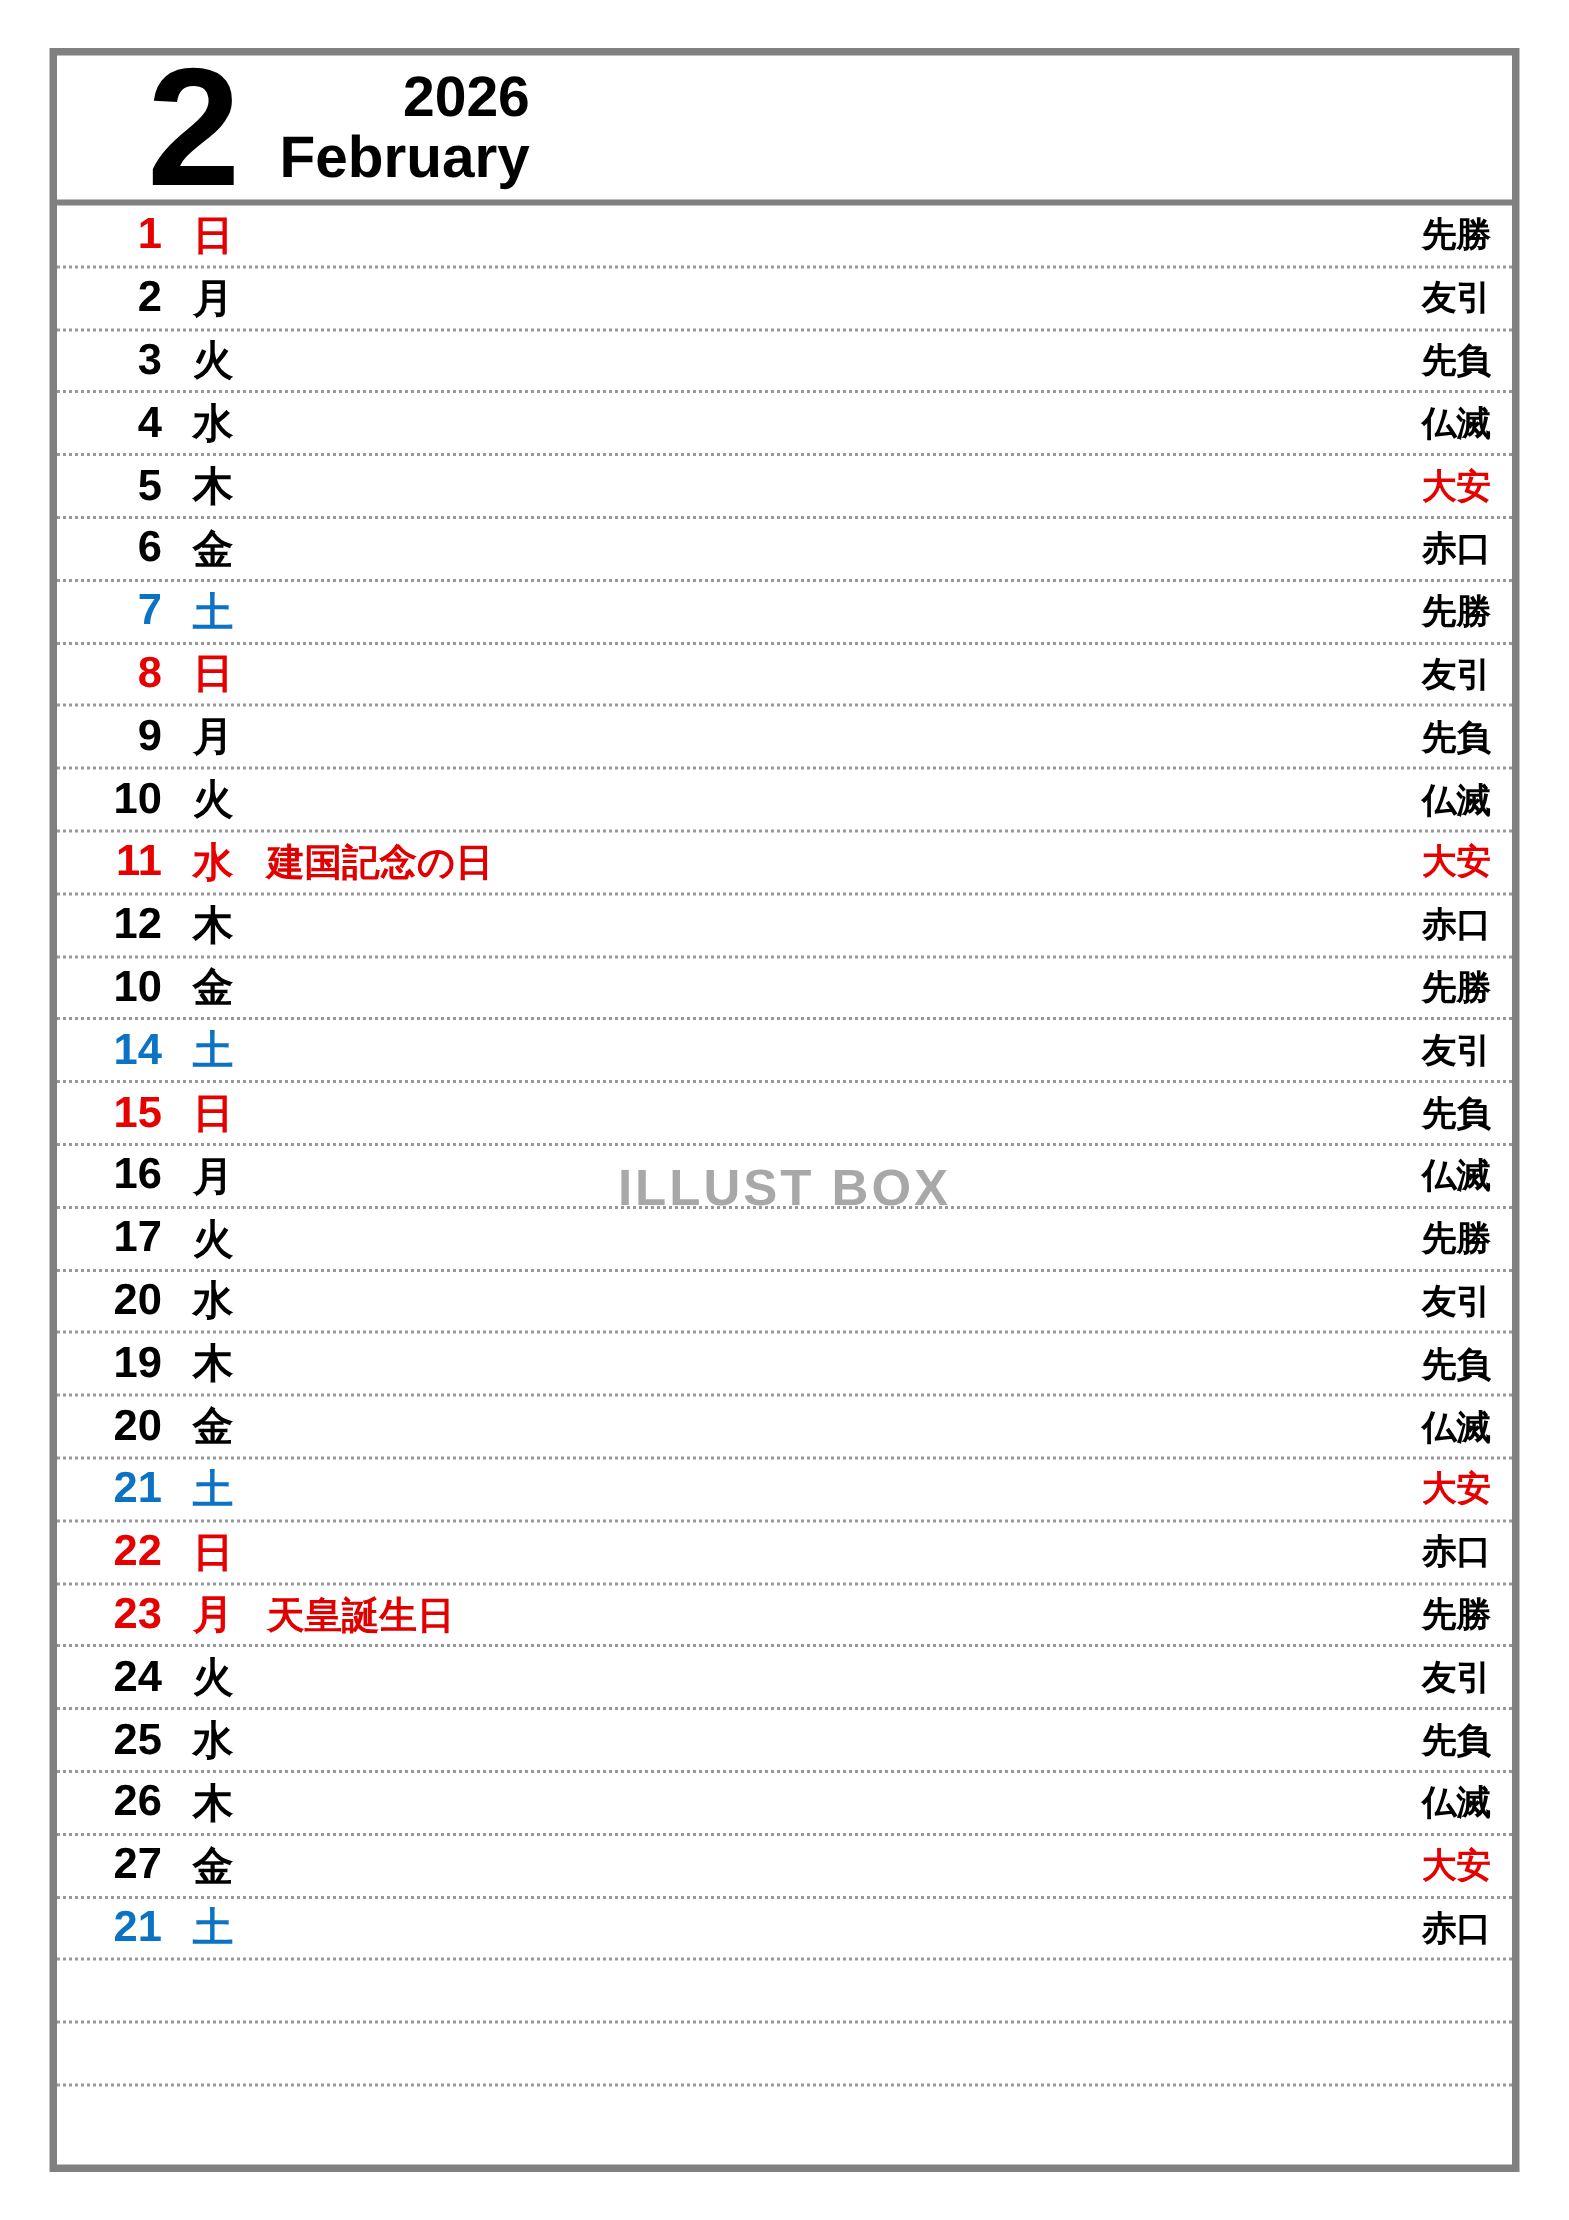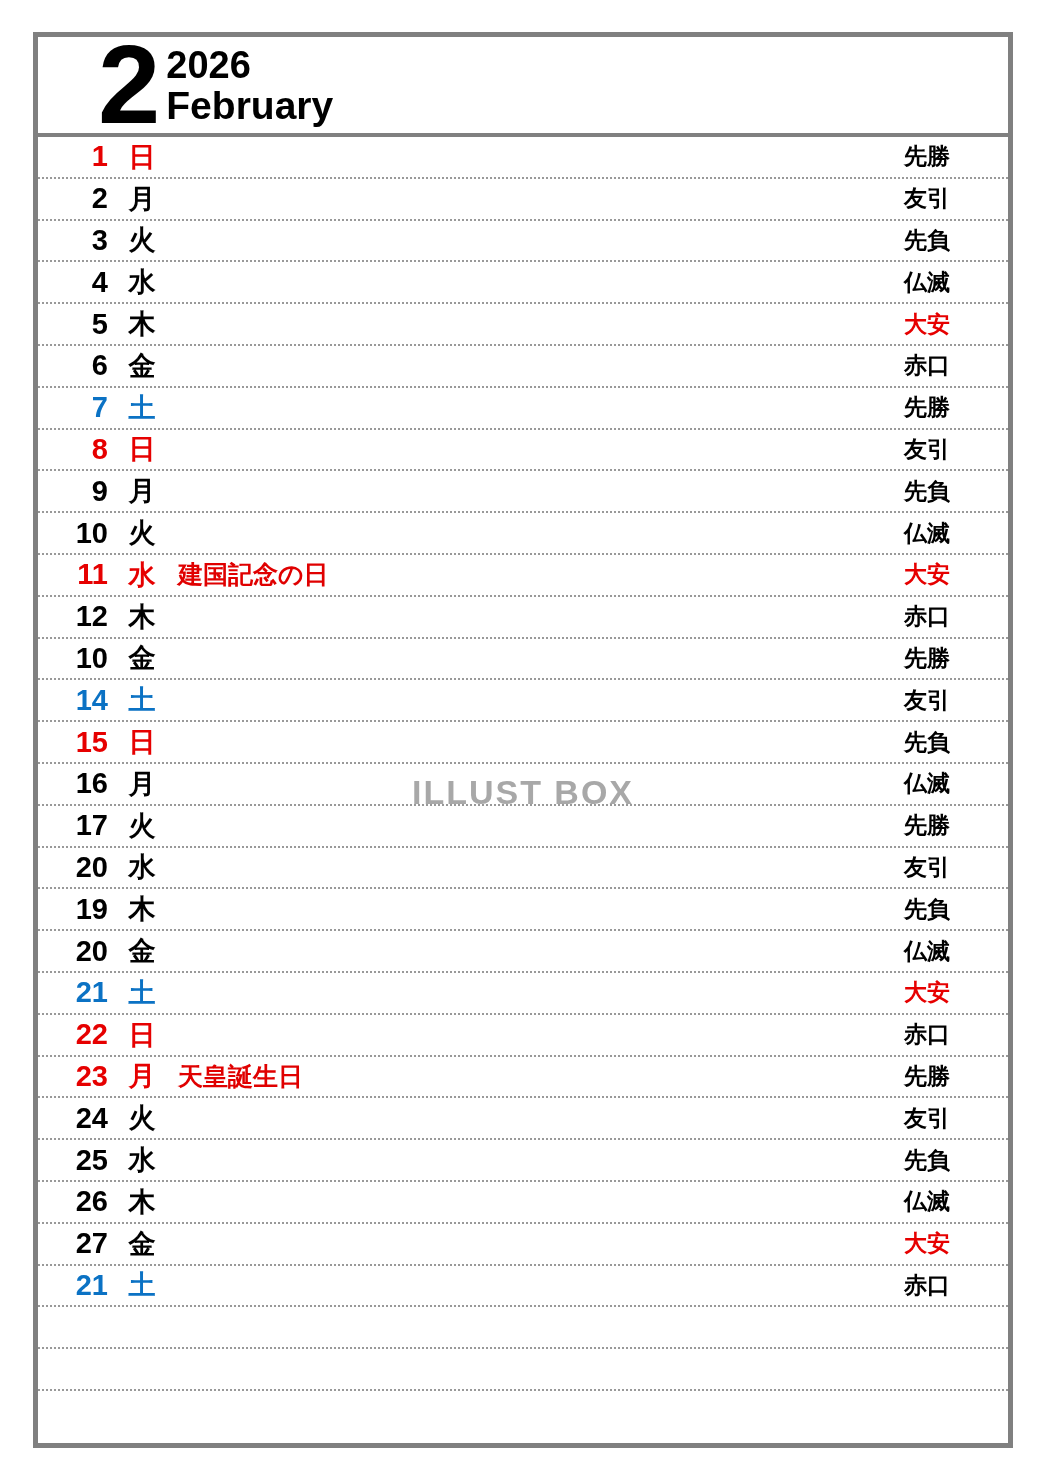--- a/index.html
+++ b/index.html
@@ -37,23 +37,24 @@
   .month-number {
     font-size: 112px;
     font-weight: bold;
     line-height: 0.82;
     letter-spacing: -2px;
     color: #000000;
     padding-left: 50px;
     padding-bottom: 2px;
   }
   .header-right {
-    margin-left: 8px;
+    margin-left: 28px;
     padding-bottom: 6px;
     line-height: 1.05;
+    text-align: right;
   }
   .year {
     font-size: 38px;
     font-weight: bold;
     color: #000000;
   }
   .month-name {
     font-size: 39px;
     font-weight: bold;
     color: #000000;
@@ -88,21 +89,21 @@
   }
   .d-holiday {
     flex: 1;
     font-size: 25px;
     font-weight: bold;
     padding-left: 10px;
     color: #e00000;
   }
   .d-rokuyo {
     width: 90px;
-    text-align: left;
+    text-align: right;
     font-size: 23px;
     font-weight: bold;
   }
 
   .c-black { color: #000000; }
   .c-red   { color: #e60000; }
   .c-blue  { color: #0b72c4; }
 
   
   .empty-row {

